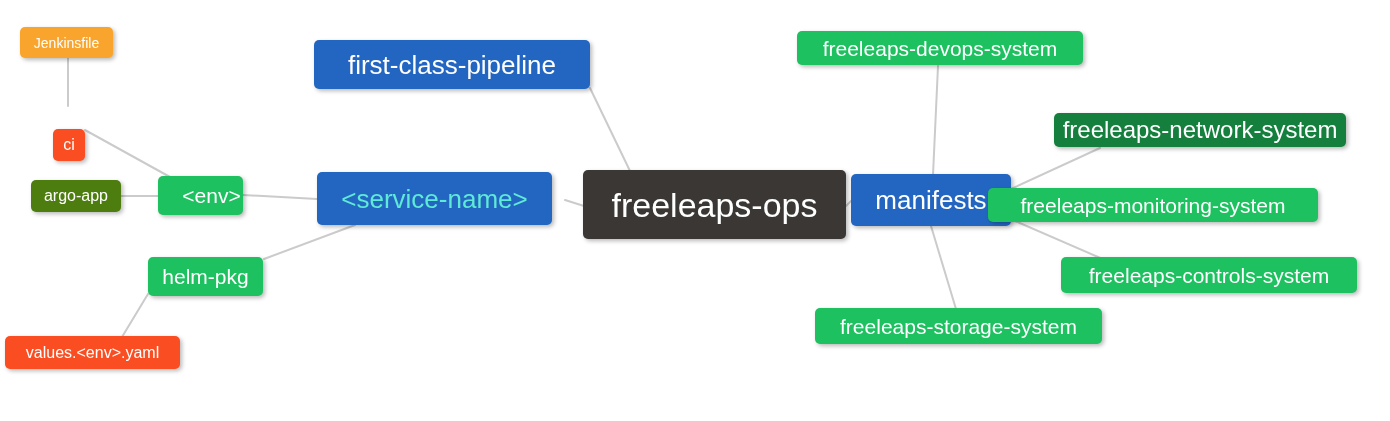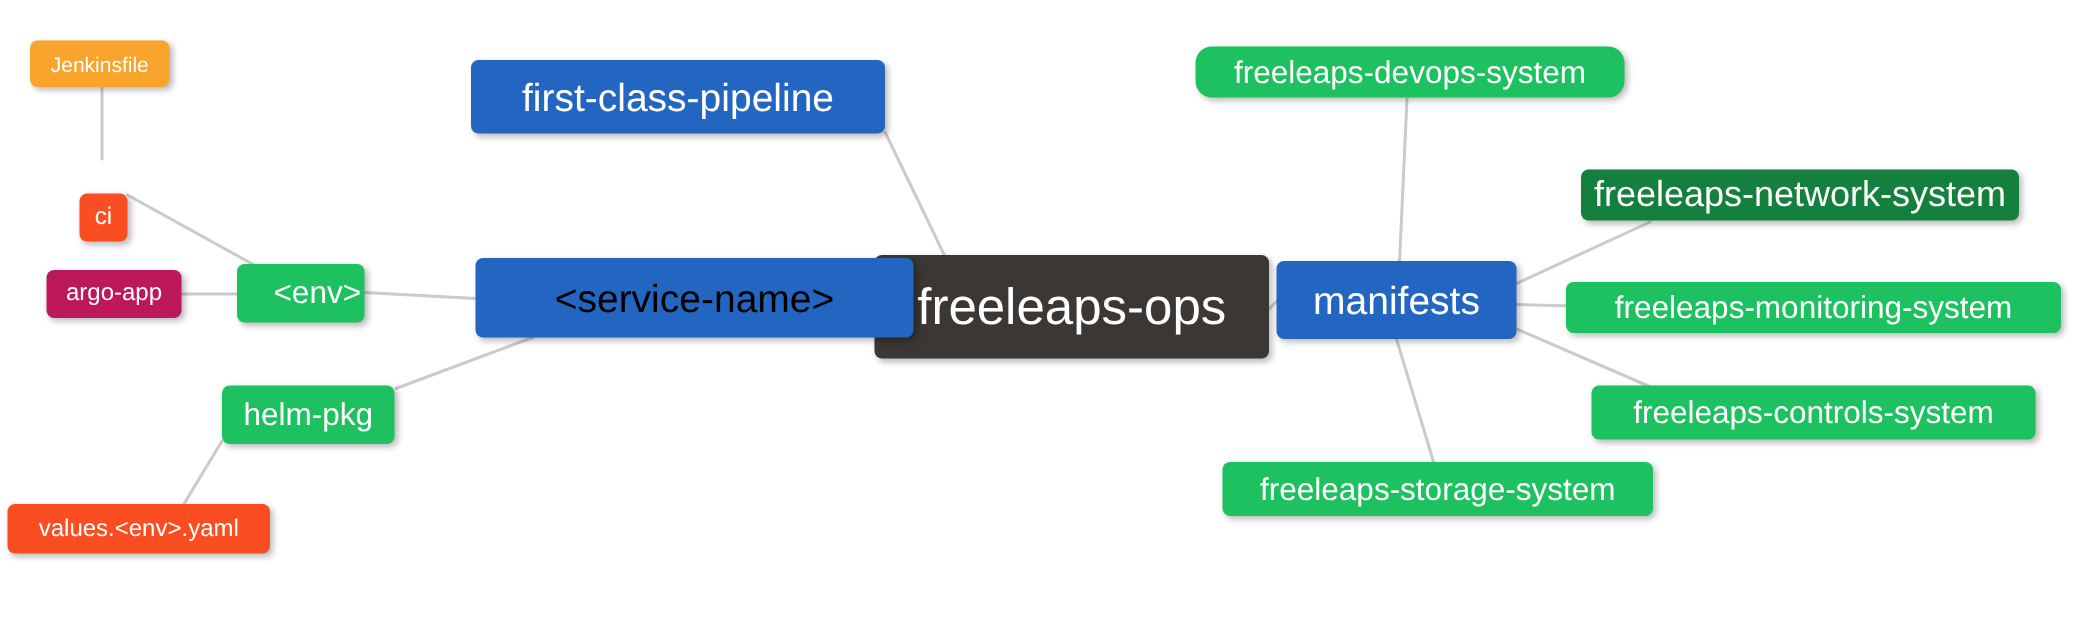--- a/index.html
+++ b/index.html
@@ -60,51 +60,51 @@
       <line x1="1008" y1="218" x2="1105" y2="260" stroke="#cbcbcb" stroke-width="2" stroke-linecap="round"></line>
       <line x1="931" y1="226" x2="956" y2="309" stroke="#cbcbcb" stroke-width="2" stroke-linecap="round"></line>
     </svg>
   <div id="node-layer">
       <div class="node" style="left: 583px; top: 170px; width: 263px; height: 69px; font-size: 34px; background: rgb(58, 55, 52); color: rgb(255, 255, 255);">
         <span>freeleaps-ops</span>
       </div>
       <div class="node" style="left: 314px; top: 40px; width: 276px; height: 49px; font-size: 26px; background: rgb(35, 102, 194); color: rgb(255, 255, 255);">
         <span>first-class-pipeline</span>
       </div>
-      <div class="node" style="left: 317px; top: 172px; width: 292px; height: 53px; font-size: 26px; background: rgb(35, 102, 194); color: #000000;">
+      <div class="node" style="left: 317px; top: 172px; width: 235px; height: 53px; font-size: 26px; background: rgb(35, 102, 194); color: #5eead4;">
         <span>&lt;service-name&gt;</span>
       </div>
       <div class="node" style="left: 851px; top: 174px; width: 160px; height: 52px; font-size: 26px; background: rgb(35, 102, 194); color: rgb(255, 255, 255);">
         <span>manifests</span>
       </div>
       <div class="node" style="left: 158px; top: 176px; width: 85px; height: 39px; font-size: 21px; background: rgb(29, 193, 95); color: rgb(255, 255, 255); padding-left: 32px;">
         <span>&lt;env&gt;</span>
       </div>
       <div class="node" style="left: 148px; top: 257px; width: 115px; height: 39px; font-size: 21px; background: rgb(29, 193, 95); color: rgb(255, 255, 255);">
         <span>helm-pkg</span>
       </div>
-      <div class="node" style="left: 797px; top: 31px; width: 286px; height: 34px; font-size: 21px; background: rgb(29, 193, 95); color: rgb(255, 255, 255); border-radius: 11px;">
+      <div class="node" style="left: 797px; top: 31px; width: 286px; height: 34px; font-size: 21px; background: rgb(29, 193, 95); color: rgb(255, 255, 255);">
         <span>freeleaps-devops-system</span>
       </div>
       <div class="node" style="left: 1054px; top: 113px; width: 292px; height: 34px; font-size: 24px; background: #15803d; color: rgb(255, 255, 255);">
         <span>freeleaps-network-system</span>
       </div>
-      <div class="node" style="left: 1044px; top: 188px; width: 330px; height: 34px; font-size: 21px; background: rgb(29, 193, 95); color: rgb(255, 255, 255);">
+      <div class="node" style="left: 988px; top: 188px; width: 330px; height: 34px; font-size: 21px; background: rgb(29, 193, 95); color: rgb(255, 255, 255);">
         <span>freeleaps-monitoring-system</span>
       </div>
       <div class="node" style="left: 1061px; top: 257px; width: 296px; height: 36px; font-size: 21px; background: rgb(29, 193, 95); color: rgb(255, 255, 255);">
         <span>freeleaps-controls-system</span>
       </div>
       <div class="node" style="left: 815px; top: 308px; width: 287px; height: 36px; font-size: 21px; background: rgb(29, 193, 95); color: rgb(255, 255, 255);">
         <span>freeleaps-storage-system</span>
       </div>
       <div class="node" style="left: 53px; top: 105px; width: 32px; height: 32px; font-size: 16px; background: rgb(250, 78, 34); color: rgb(255, 255, 255); margin-top: 24px;">
         <span>ci</span>
       </div>
-      <div class="node" style="left: 31px; top: 180px; width: 90px; height: 32px; font-size: 16px; background: #be185d; color: rgb(255, 255, 255);">
+      <div class="node" style="left: 31px; top: 180px; width: 90px; height: 32px; font-size: 16px; background: #4d7c0f; color: rgb(255, 255, 255);">
         <span>argo-app</span>
       </div>
       <div class="node" style="left: 5px; top: 336px; width: 175px; height: 33px; font-size: 16px; background: rgb(250, 78, 34); color: rgb(255, 255, 255);">
         <span>values.&lt;env&gt;.yaml</span>
       </div>
       <div class="node" style="left: 20px; top: 27px; width: 93px; height: 31px; font-size: 14px; background: rgb(249, 164, 44); color: rgb(255, 255, 255);">
         <span>Jenkinsfile</span>
       </div>
     </div>
 </div>

